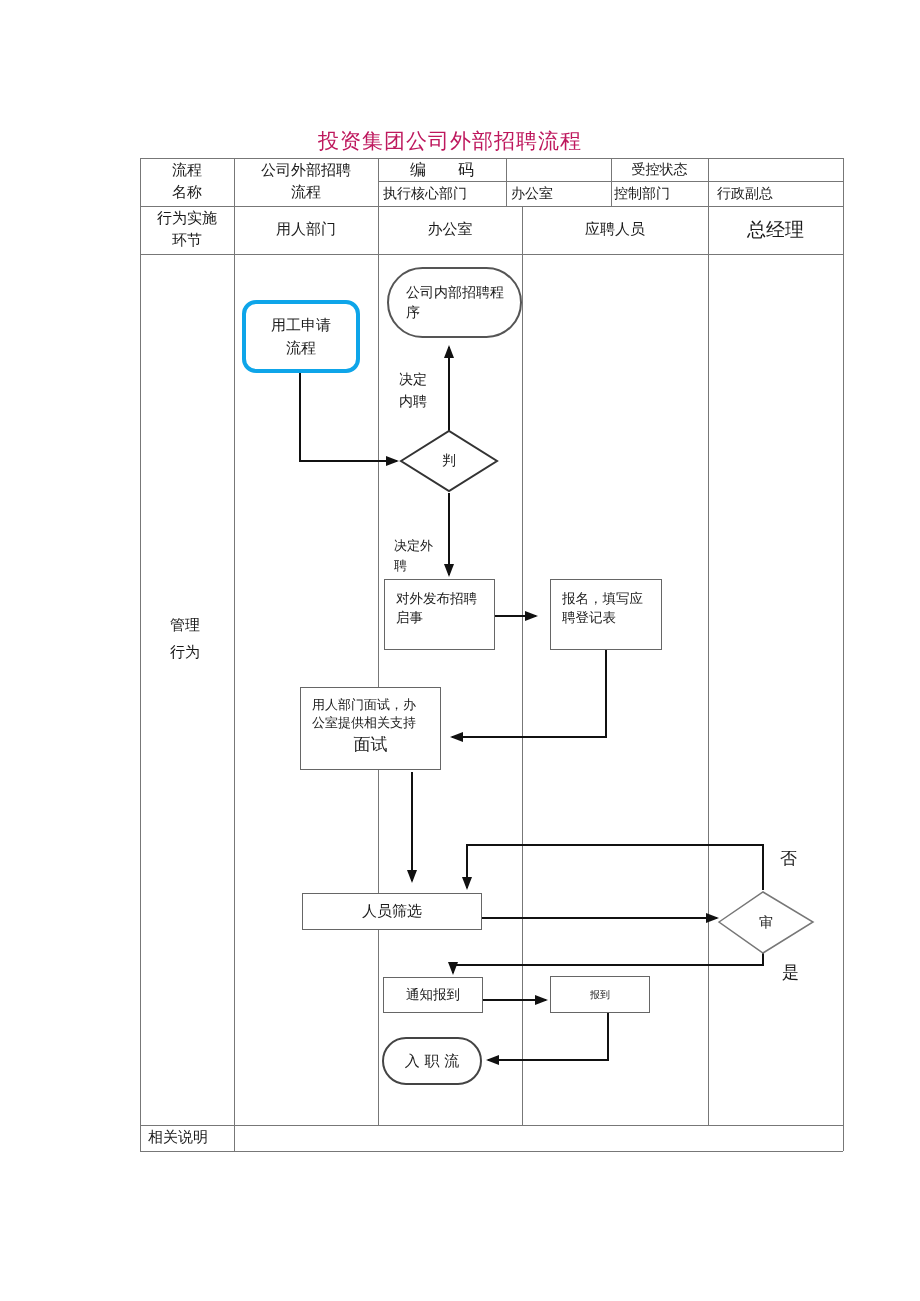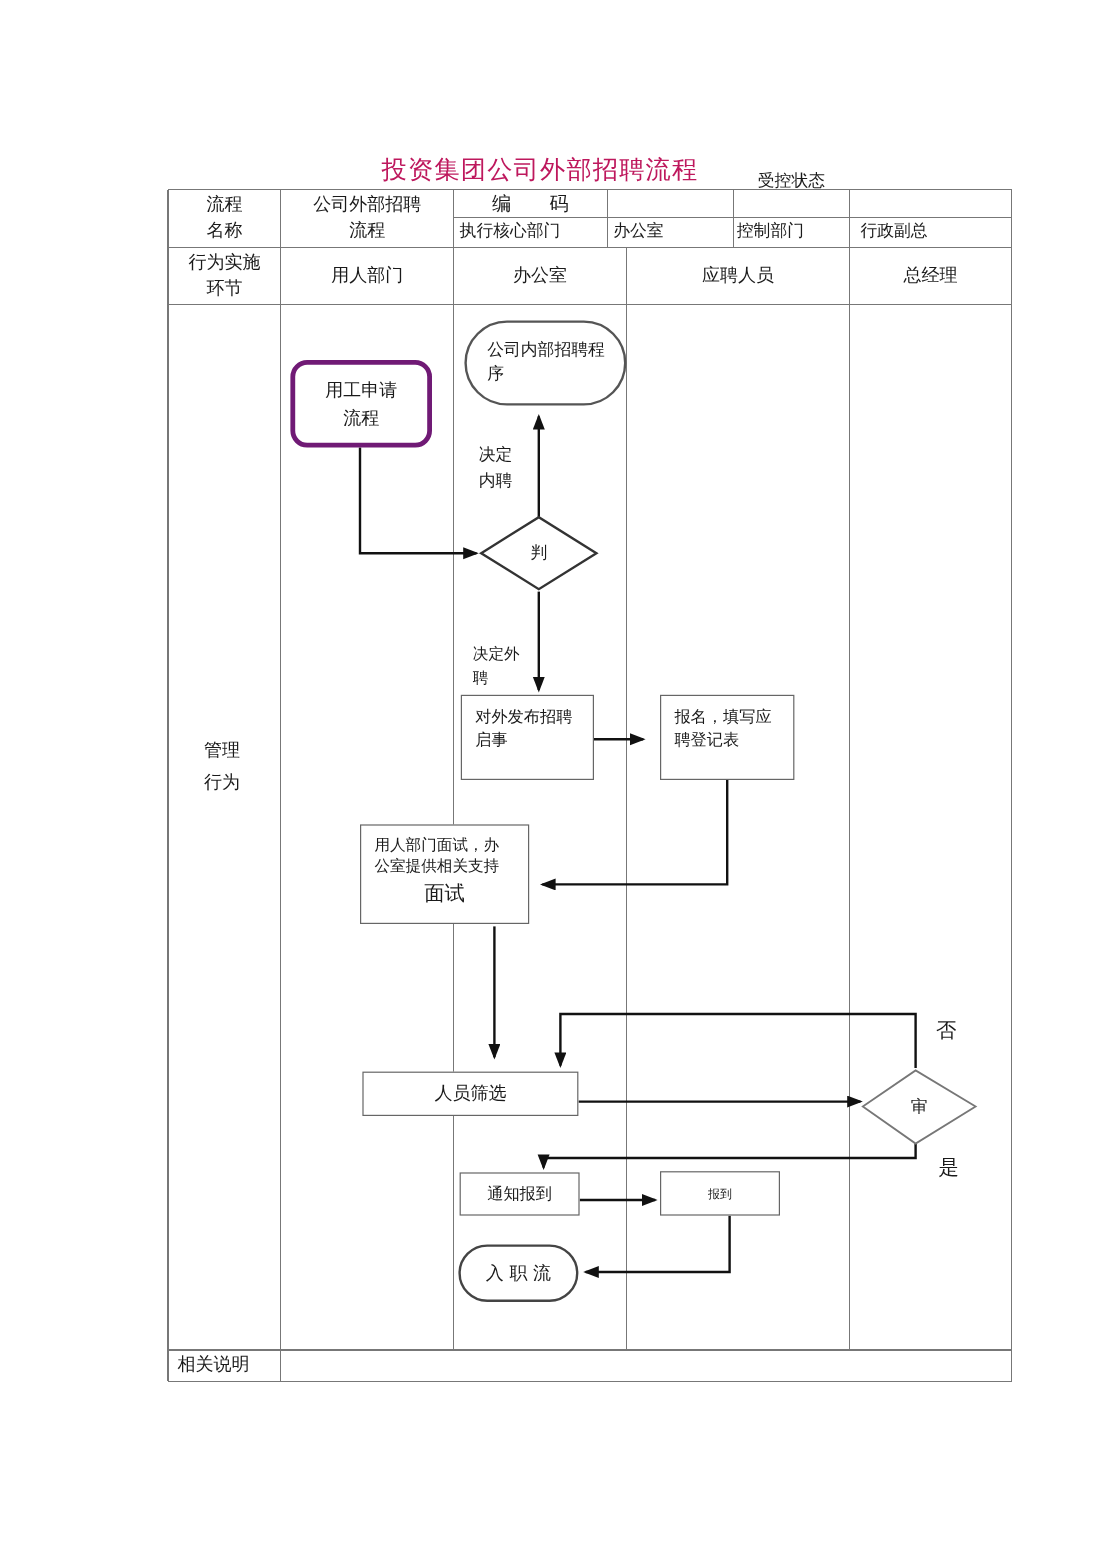--- a/index.html
+++ b/index.html
@@ -63,40 +63,40 @@
     <polygon points="401,461 449,431 497,461 449,491" fill="#ffffff" stroke="#333333" stroke-width="2"></polygon>
     <polygon points="719,922 763,892 813,922 763,953" fill="#ffffff" stroke="#777777" stroke-width="1.5"></polygon>
   </svg>
 
   <div class="abs cell txt" style="left:140px;top:158px;width:94px;height:48px;font-size:15px;">流程
 名称</div>
   <div class="abs cell txt" style="left:234px;top:158px;width:144px;height:48px;font-size:15px;font-weight:normal;">公司外部招聘
 流程</div>
   <div class="abs cell txt" style="left:378px;top:158px;width:128px;height:23px;font-size:16px;">编　　码</div>
   <div class="abs cell txt" style="left:506px;top:158px;width:105px;height:23px;font-size:14px;"></div>
-  <div class="abs cell txt" style="left:611px;top:140px;width:97px;height:23px;font-size:14px;">受控状态</div>
+  <div class="abs cell txt" style="left:611px;top:158px;width:97px;height:23px;font-size:14px;">受控状态</div>
   <div class="abs cell txt" style="left:708px;top:158px;width:135px;height:23px;font-size:14px;"></div>
   <div class="abs cell left txt" style="left:378px;top:181px;width:128px;height:25px;font-size:14px;padding-left:5px;">执行核心部门</div>
   <div class="abs cell left txt" style="left:506px;top:181px;width:105px;height:25px;font-size:14px;padding-left:5px;">办公室</div>
   <div class="abs cell left txt" style="left:611px;top:181px;width:97px;height:25px;font-size:14px;padding-left:3px;">控制部门</div>
   <div class="abs cell left txt" style="left:708px;top:181px;width:135px;height:25px;font-size:14px;padding-left:9px;">行政副总</div>
   <div class="abs cell txt" style="left:140px;top:206px;width:94px;height:48px;font-size:15px;">行为实施
 环节</div>
   <div class="abs cell txt" style="left:234px;top:206px;width:144px;height:48px;font-size:15px;">用人部门</div>
   <div class="abs cell txt" style="left:378px;top:206px;width:144px;height:48px;font-size:15px;">办公室</div>
   <div class="abs cell txt" style="left:522px;top:206px;width:186px;height:48px;font-size:15px;text-align:center;">应聘人员</div>
-  <div class="abs cell txt" style="left:708px;top:206px;width:135px;height:48px;font-size:15px;">总经理</div>
+  <div class="abs cell txt" style="left:708px;top:206px;width:135px;height:48px;font-size:19px;">总经理</div>
 
   <div class="abs txt" style="left:170px;top:612px;width:60px;font-size:15px;line-height:27px;white-space:pre-line;">管理
 行为</div>
   <div class="abs cell left txt" style="left:140px;top:1125px;width:94px;height:26px;font-size:15px;padding-left:8px;">相关说明</div>
   <div class="abs cell left txt" style="left:234px;top:1125px;width:609px;height:26px;font-size:14px;"></div>
 
   <div class="abs flex-c txt" style="left:242px;top:300px;width:118px;height:73px;background:#fff;
-       border:4px solid #701a75;border-radius:14px;font-size:15px;line-height:23px;">用工申请
+       border:4px solid #0ea5e9;border-radius:14px;font-size:15px;line-height:23px;">用工申请
 流程</div>
 
   <div class="abs txt" style="left:387px;top:267px;width:135px;height:71px;background:#fff;
        border:2px solid #555;border-radius:36px;font-size:14px;line-height:20px;
        padding:13px 6px 0 17px;white-space:pre-line;box-sizing:border-box;">公司内部招聘程
 序</div>
 
   <div class="abs txt" style="left:399px;top:368px;width:48px;font-size:14px;line-height:22px;white-space:pre-line;">决定
 内聘</div>
 

